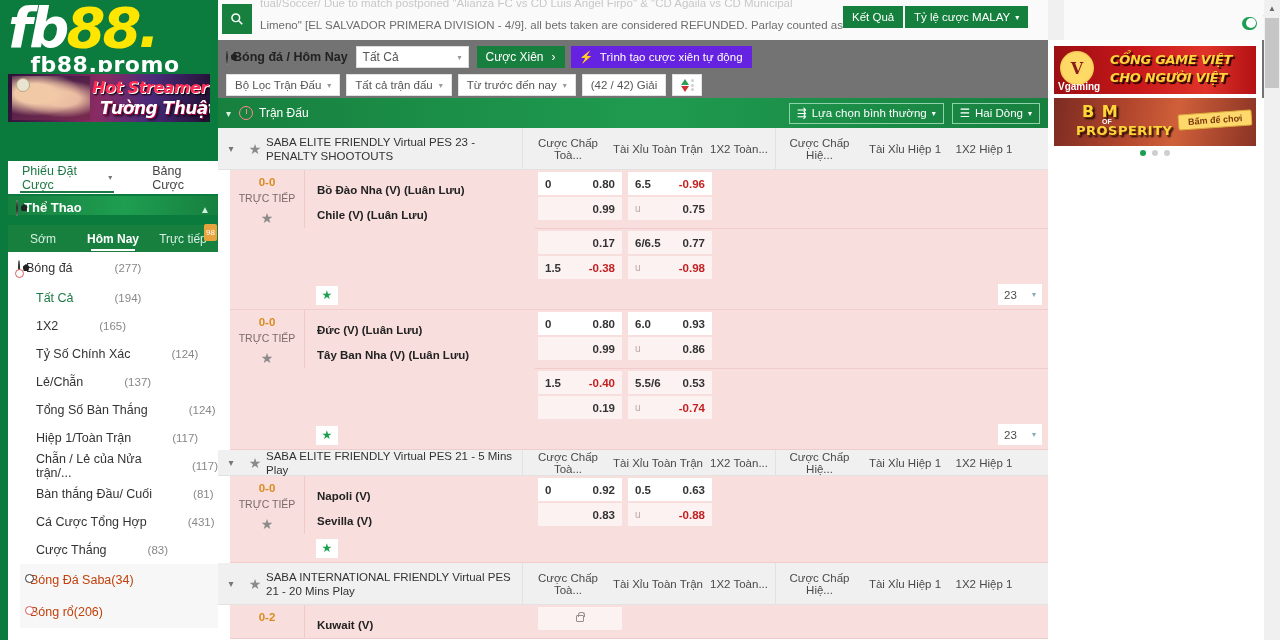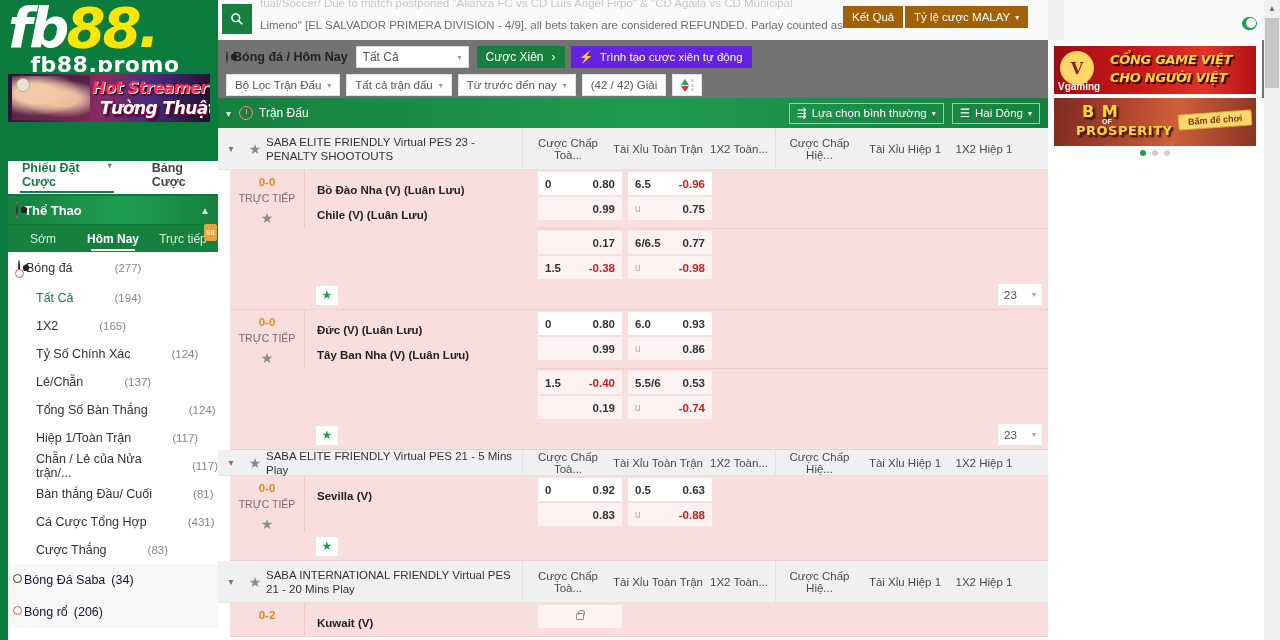--- a/index.html
+++ b/index.html
@@ -67,35 +67,35 @@
     font-size:17px; color:#ffffff; text-shadow:1px 1px 0 #b2004b, 2px 2px 3px #000;
     letter-spacing:-.5px; white-space:nowrap;
   }
 
   .betslip-tabs {
     position:absolute; left:8px; top:161px; width:210px; height:33px;
     background:#ffffff; display:flex; align-items:center;
   }
   .bs-tab {
     font-size:12.5px; color:#444; padding:0 6px; position:relative; height:33px;
-    display:flex; align-items:flex-start; gap:3px; cursor:pointer;font-weight:bold;
+    display:flex; align-items:center; gap:3px; cursor:pointer;
   }
   .bs-tab.active { color:#1d7a44; }
   .bs-tab.active:after {
     content:""; position:absolute; left:4px; right:4px; bottom:1px;
     height:2.5px; background:#1d7a44;
   }
   .bs-tab:first-child { margin-left:8px; }
   .bs-tab:nth-child(2) { margin-left:28px; }
   .chev { font-size:8px; color:#777; }
 
   .sport-head {
-    position:absolute; left:8px; top:196px; width:210px; height:28px;
+    position:absolute; left:8px; top:196px; width:210px; height:19px;
     background: linear-gradient(90deg,#17803f,#1e9e50 55%,#17803f);
-    display:flex; align-items:center; padding:0 8px; cursor:pointer;
+    display:flex; align-items:flex-end; padding:0 8px; cursor:pointer;
   }
   .sport-head .t { color:#fff; font-weight:700; font-size:13px; margin-left:6px; }
   .sport-head .up { margin-left:auto; color:#cfeedd; font-size:10px; }
 
   .sport-tabs {
     position:absolute; left:8px; top:225px; width:210px; height:27px;
     background:#17803f; display:flex; align-items:center;
   }
   .sp-tab {
     position:relative; flex:1; text-align:center; color:#d8f0e2; font-size:12px; cursor:pointer;
@@ -117,22 +117,22 @@
     display:flex; align-items:center; gap:6px; height:32px; padding:0 10px;
     font-size:12.5px; color:#333; cursor:pointer;
   }
   .menu-top .cnt, .menu-sub .cnt { color:#888; font-size:11.5px;padding-left:36px; }
   .menu-sub {
     height:28px; display:flex; align-items:center; gap:5px;
     padding-left:28px; font-size:12.5px; color:#333; cursor:pointer;
   }
   .menu-sub.sel { color:#1d7a44; }
   .sport-group {
-    display:flex; align-items:center; gap:6px; height:32px; padding:0 10px;
-    font-size:12.5px; color:#0f172a; cursor:pointer; background:#f7f7f7;
+    display:flex; align-items:center; height:32px; padding:0 10px;
+    font-size:12.5px; color:#c2410c; cursor:pointer; background:#f7f7f7;margin-left:12px;
   }
   .ball {
     width:15px; height:15px; border-radius:50%; position:relative; flex:0 0 auto;
   }
   .ball.soccer { background:#fff; border:1px solid #333; }
   .ball.soccer:before {
     content:""; position:absolute; left:3.5px; top:3px; width:7px; height:7px;
     background:#222; clip-path: polygon(50% 0,100% 38%,82% 100%,18% 100%,0 38%);
   }
   .ball.saba { background:#e34b4b; }
@@ -156,21 +156,21 @@
     background:#17803f; display:flex; align-items:center; justify-content:center;
     cursor:pointer;
   }
   .marquee {
     position:absolute; left:42px; top:0; width:595px; height:40px;
     overflow:hidden; color:#6d6d6d; font-size:11.5px; line-height:15px;
   }
   .marquee .l1 { position:absolute; top:-4px; left:0; white-space:nowrap; color:#c8c8c8; }
   .marquee .l2 { position:absolute; top:18px; left:0; white-space:nowrap; color:#6d6d6d; }
   .hdr-btn {
-    position:absolute; top:6px; height:22px; background:#a16207; color:#fff;
+    position:absolute; top:6px; height:22px; background:#15803d; color:#fff;
     font-size:11.5px; display:flex; align-items:center; padding:0 9px; cursor:pointer;
     white-space:nowrap;
   }
   #btn-ketqua { left:625px; }
   #btn-malay { left:687px; gap:5px; }
   .toggle-wrap {
     position:absolute; top:9px; display:flex; align-items:center; gap:6px;
     font-size:12px; color:#4a4a4a; cursor:pointer;
   }
   #tg-fast { left:1024px; }
@@ -746,20 +746,21 @@
     </div>
 
     <div class="match">
       <div class="mrow">
         <div class="m-score">
           <div class="sc">0-0</div>
           <div class="live">TRỰC TIẾP</div>
           <div class="star">★</div>
         </div>
         <div class="m-teams">
+          <div class="tn">Napoli (V)</div>
           <div class="tn">Sevilla (V)</div>
         </div>
         <div class="m-odds">
           <div class="oddscol">
             <div class="cell strong">
               <span class="hd">0</span>
               <span class="od">0.92</span>
             </div>
             <div class="cell">
               <span class="hd"></span>

